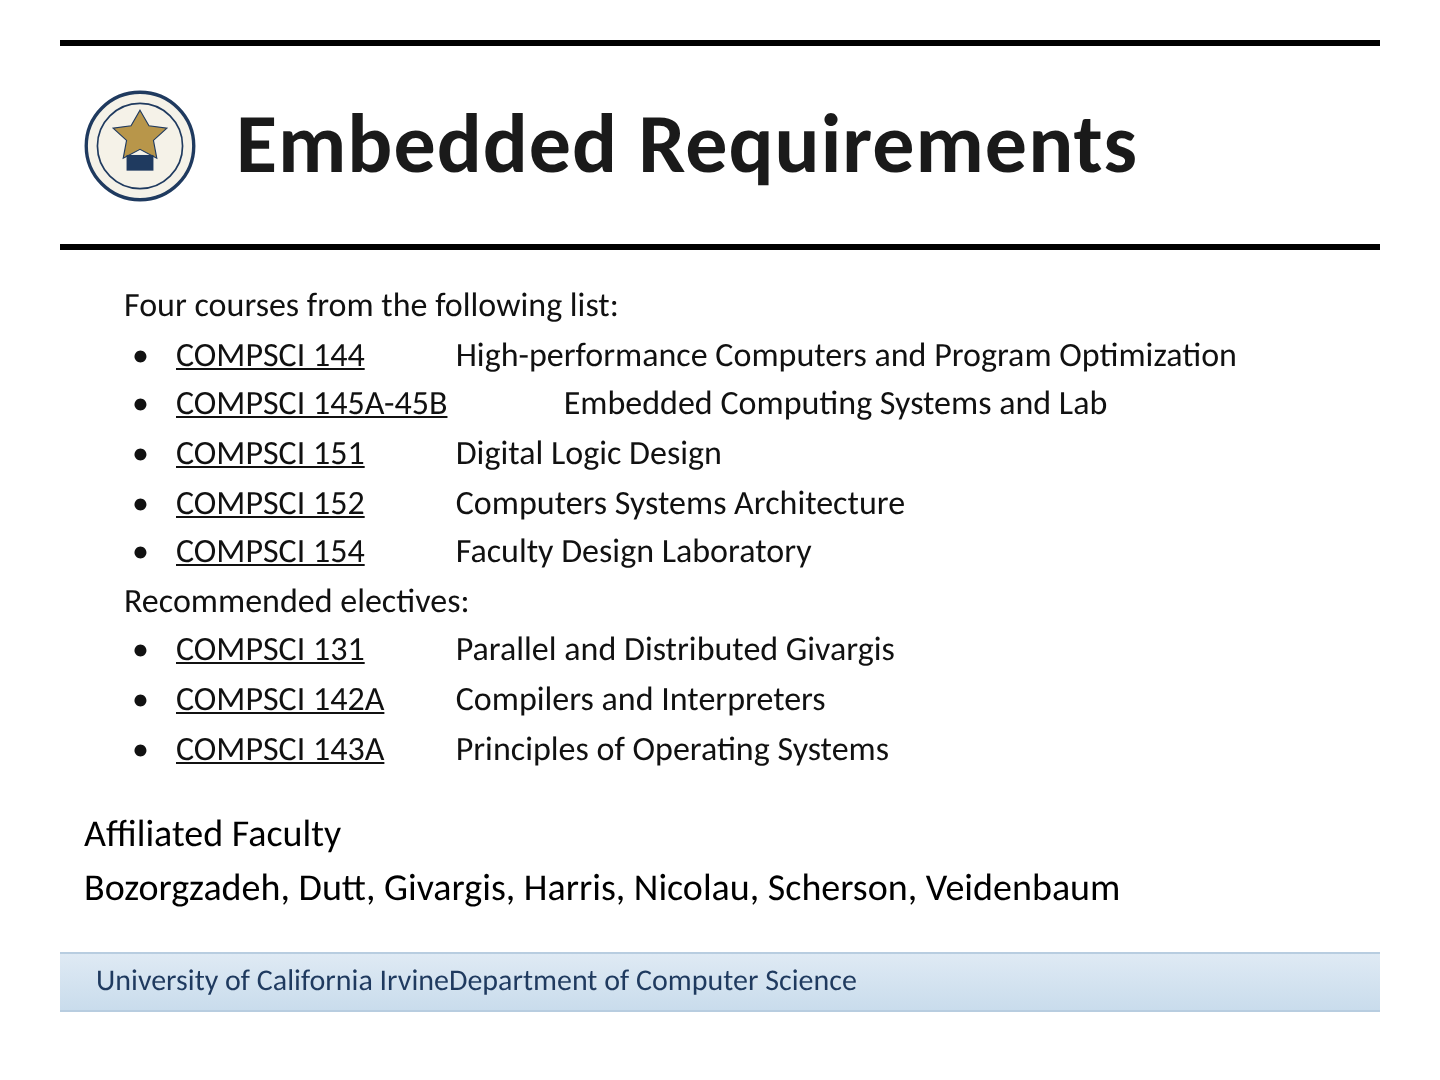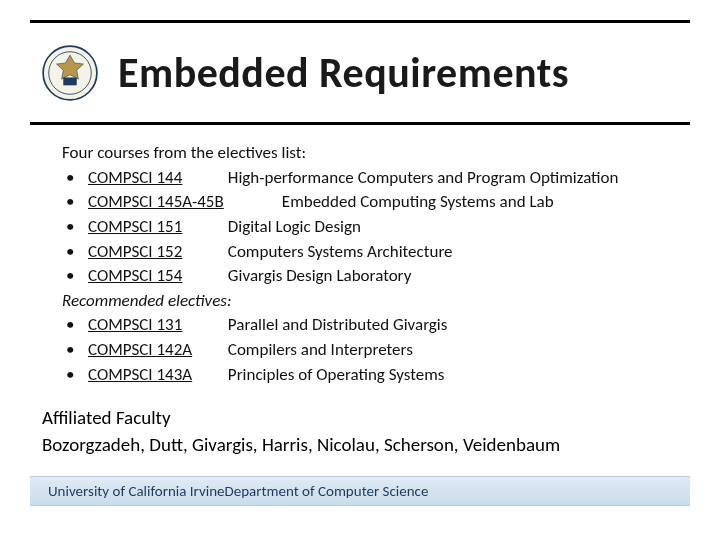--- a/index.html
+++ b/index.html
@@ -42,21 +42,20 @@
   .content {
     padding: 16px 40px 0 62px;
     font-size: 17px;
     line-height: 1.45;
     color: #111;
   }
   .intro, .electives-heading {
     margin-left: 0;
   }
   .electives-heading {
-    font-style: italic;
   }
   ul.course-list {
     list-style: none;
     padding: 0;
     margin: 0;
   }
   ul.course-list li {
     position: relative;
     padding-left: 26px;
     margin: 0;
@@ -108,27 +107,27 @@
         <circle cx="50" cy="50" r="48" fill="#f5f2e8" stroke="#1f3a5f" stroke-width="3"></circle>
         <circle cx="50" cy="50" r="38" fill="none" stroke="#1f3a5f" stroke-width="1.5"></circle>
         <path d="M50 18 L58 32 L74 34 L62 45 L65 61 L50 53 L35 61 L38 45 L26 34 L42 32 Z" fill="#b8964a" stroke="#1f3a5f" stroke-width="1"></path>
         <rect x="38" y="58" width="24" height="14" fill="#1f3a5f"></rect>
       </svg>
     </span>
     <div class="title-text">Embedded Requirements</div>
   </div>
 
   <div class="content">
-    <div class="intro">Four courses from the electives list:</div>
+    <div class="intro">Four courses from the following list:</div>
     <ul class="course-list" id="required-list">
         <li><span class="course-code">COMPSCI 144</span><span> High-performance Computers and Program Optimization</span></li>
         <li><span class="course-code wide">COMPSCI 145A-45B</span><span> Embedded Computing Systems and Lab</span></li>
         <li><span class="course-code">COMPSCI 151</span><span> Digital Logic Design</span></li>
         <li><span class="course-code">COMPSCI 152</span><span> Computers Systems Architecture</span></li>
-        <li><span class="course-code">COMPSCI 154</span><span> Givargis Design Laboratory</span></li>
+        <li><span class="course-code">COMPSCI 154</span><span> Faculty Design Laboratory</span></li>
       </ul>
     <div class="electives-heading">Recommended electives:</div>
     <ul class="course-list" id="elective-list">
         <li><span class="course-code">COMPSCI 131</span><span> Parallel and Distributed Givargis</span></li>
         <li><span class="course-code">COMPSCI 142A</span><span> Compilers and Interpreters</span></li>
         <li><span class="course-code">COMPSCI 143A</span><span> Principles of Operating Systems</span></li>
       </ul>
   </div>
 
   <div class="faculty">

